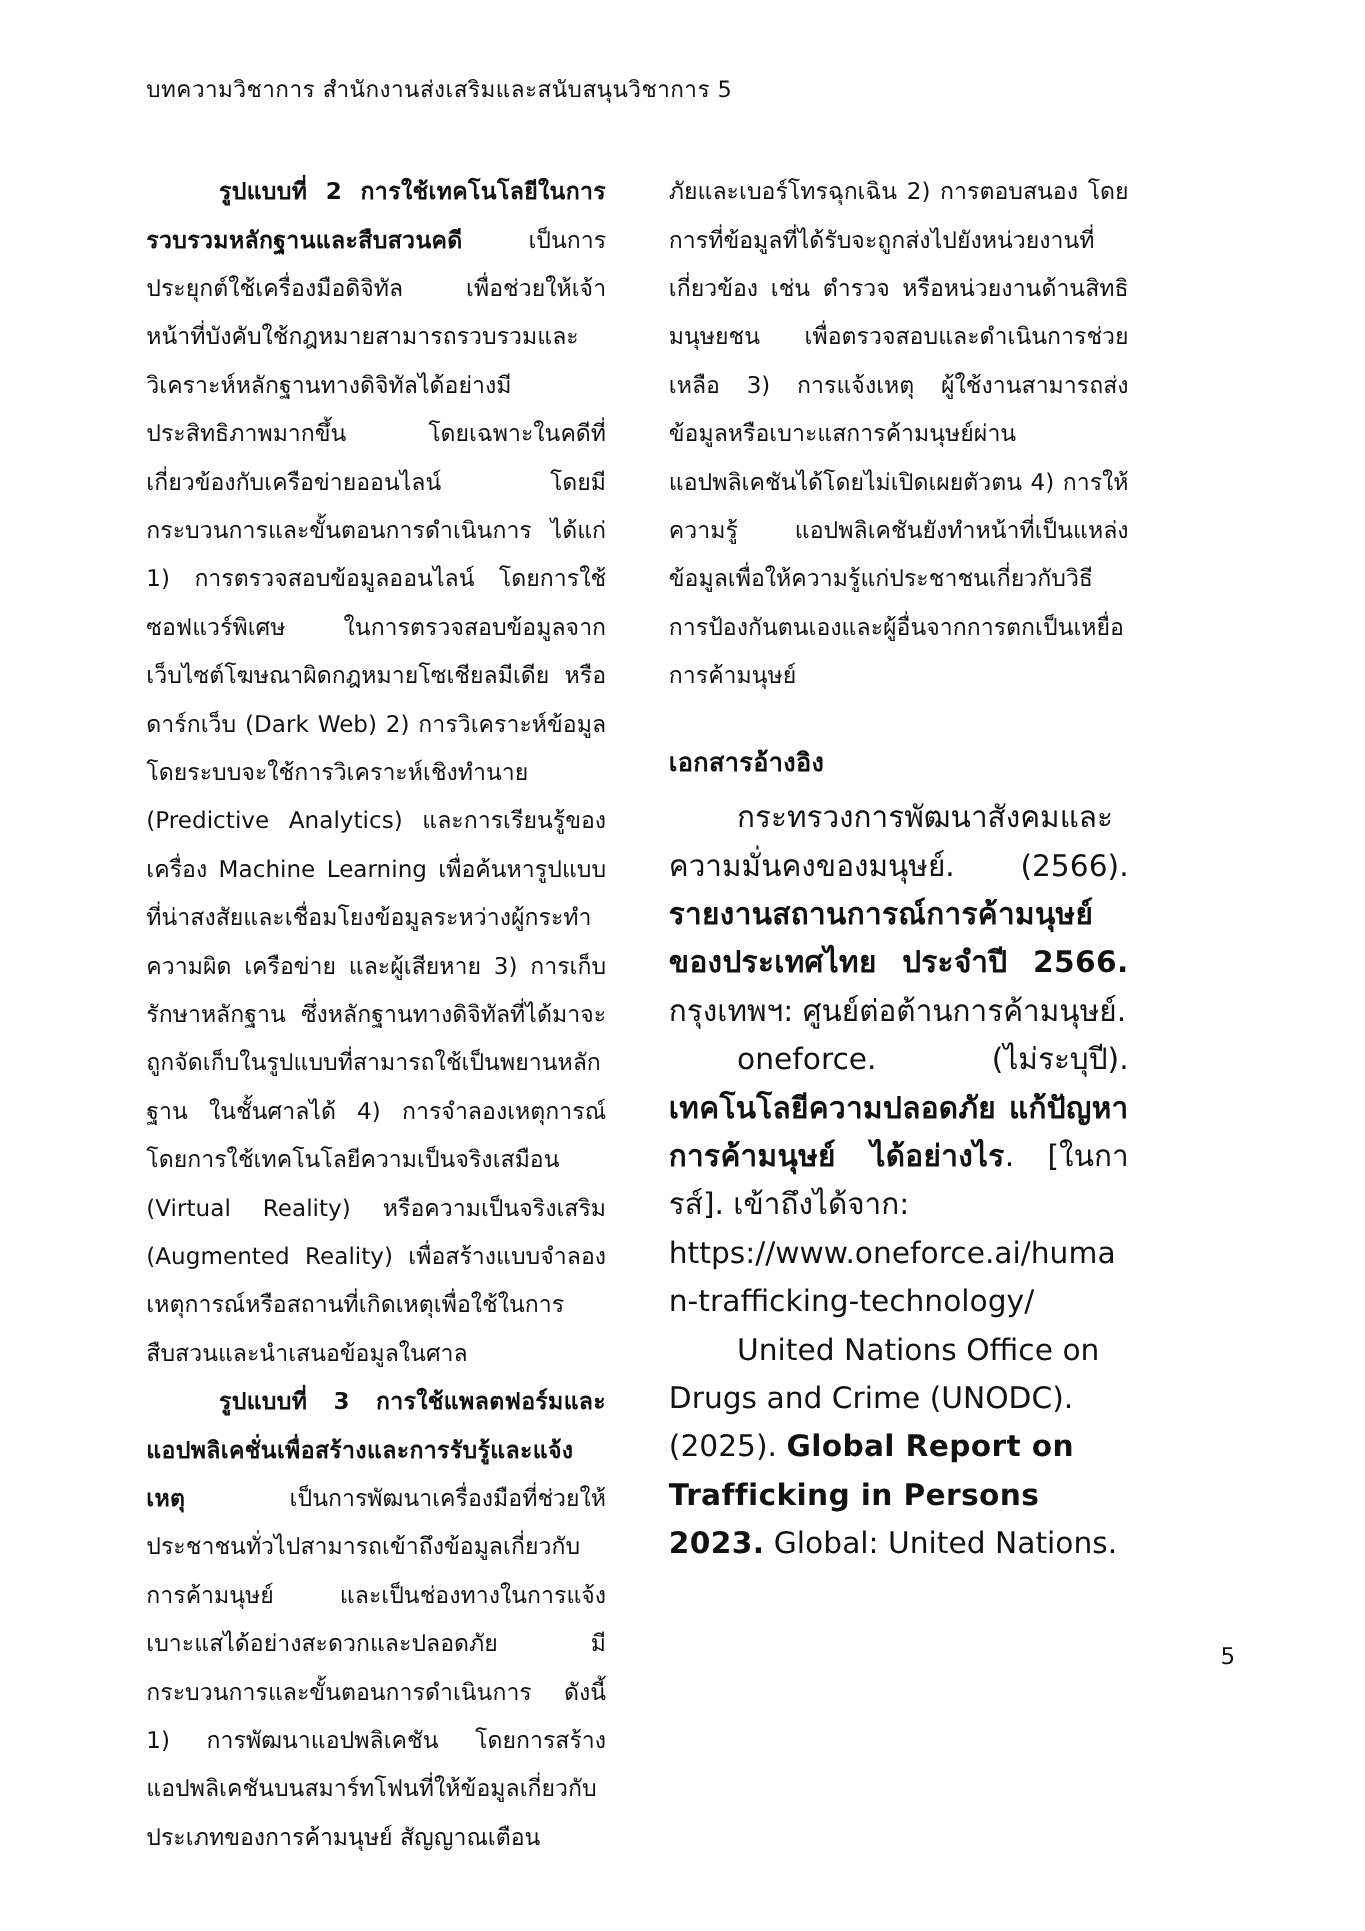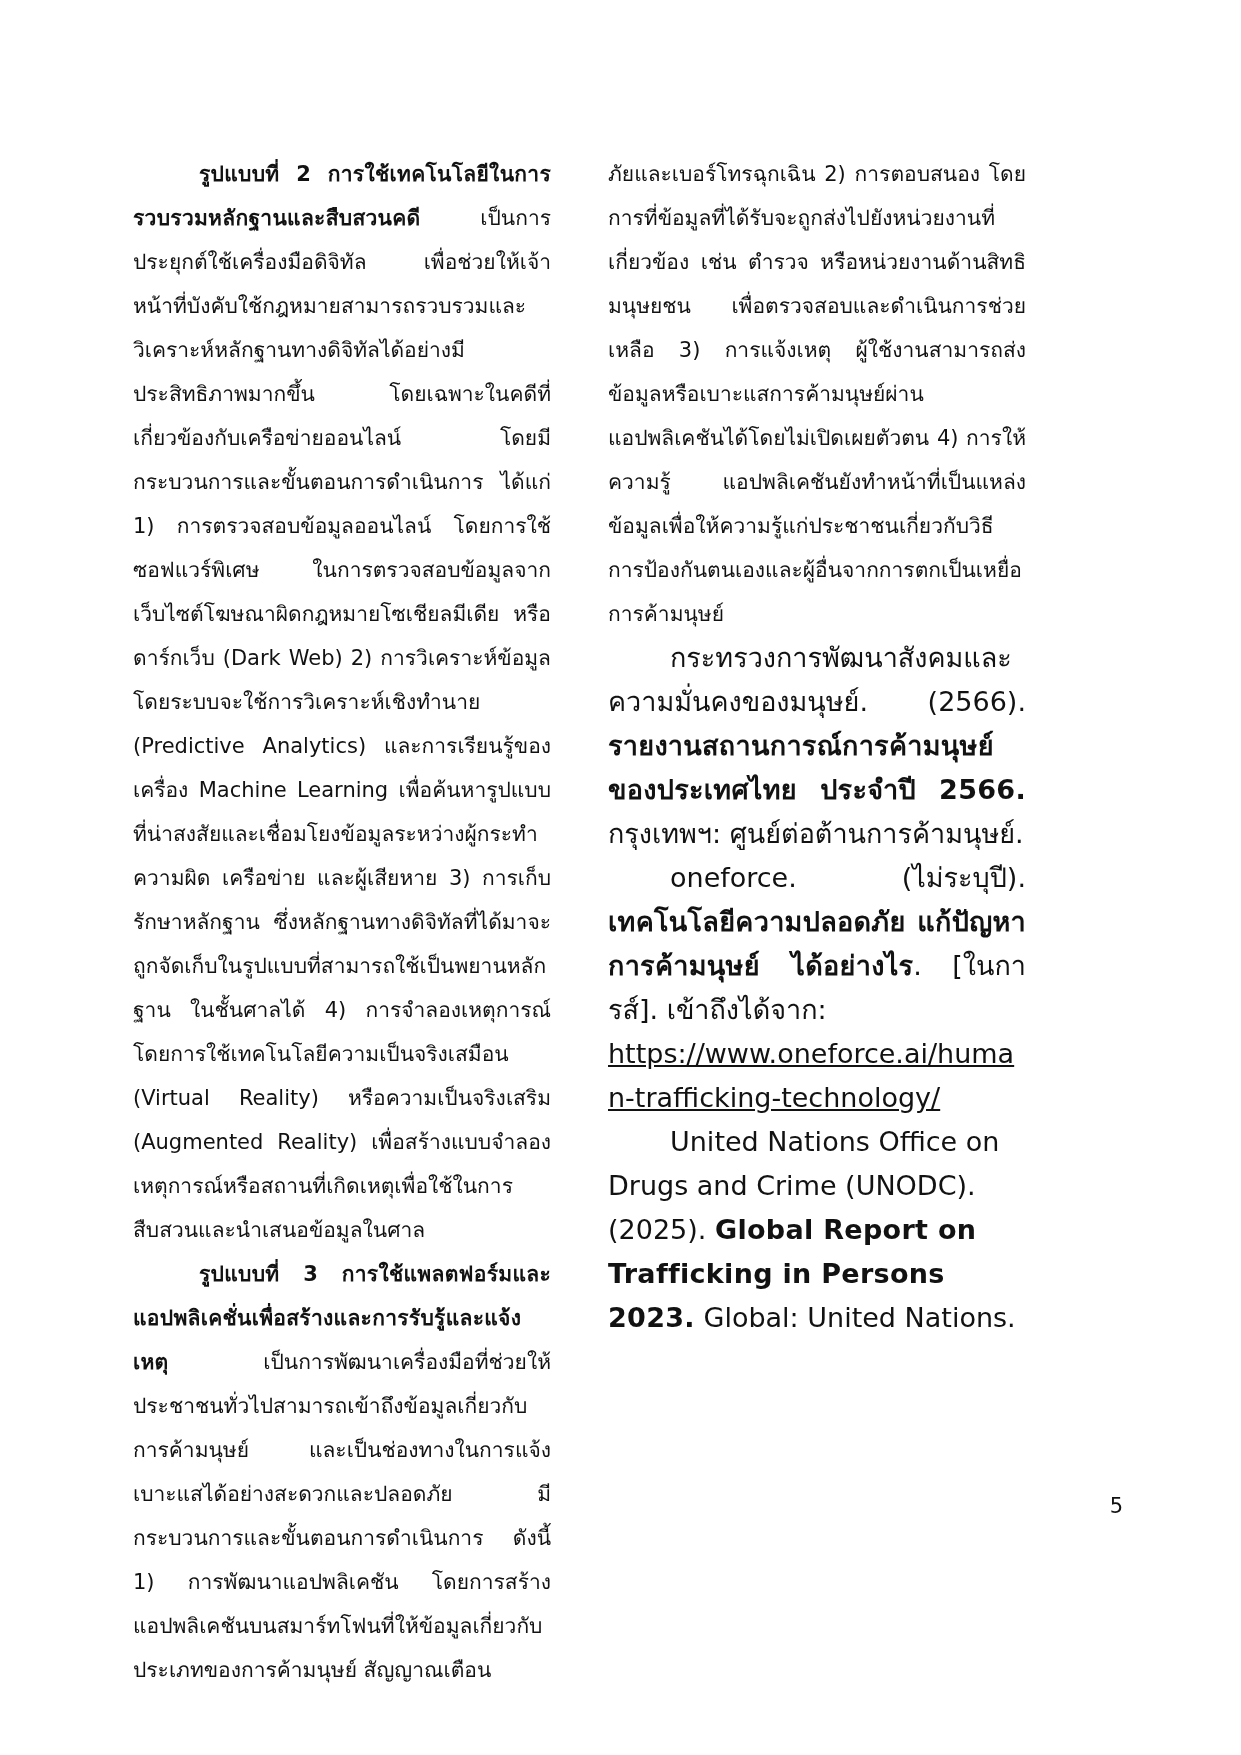--- a/index.html
+++ b/index.html
@@ -90,52 +90,53 @@
     text-justify: inter-character;
     color: #121212;
     word-break: break-word;
   }
   p.ref.last-left {
     text-align: left;
   }
   .ref-url {
     text-align: left;
     word-break: break-all;
-    text-decoration: underline;
   }
 
   
   .folio {
     position: absolute;
     right: 118px;
     top: 1494px;
     font-size: 21px;
     color: #111;
   }
 </style>
 </head>
 <body>
 
 <div class="page">
 
+  <div class="running-head">บทความวิชาการ สำนักงานส่งเสริมและสนับสนุนวิชาการ 5</div>
 
   <div class="columns">
 
     <div class="col">
 
       <p class="para"><span class="indent"></span><b>รูปแบบที่ 2 การใช้เทคโนโลยีในการรวบรวมหลักฐานและสืบสวนคดี</b><span> เป็นการประยุกต์ใช้เครื่องมือดิจิทัล เพื่อช่วยให้เจ้าหน้าที่บังคับใช้กฎหมายสามารถรวบรวมและวิเคราะห์หลักฐานทางดิจิทัลได้อย่างมีประสิทธิภาพมากขึ้น โดยเฉพาะในคดีที่เกี่ยวข้องกับเครือข่ายออนไลน์ โดยมีกระบวนการและขั้นตอนการดำเนินการ ได้แก่ 1) การตรวจสอบข้อมูลออนไลน์ โดยการใช้ซอฟแวร์พิเศษ ในการตรวจสอบข้อมูลจากเว็บไซต์โฆษณาผิดกฎหมายโซเชียลมีเดีย หรือดาร์กเว็บ (Dark Web) 2) การวิเคราะห์ข้อมูล โดยระบบจะใช้การวิเคราะห์เชิงทำนาย (Predictive Analytics) และการเรียนรู้ของเครื่อง Machine Learning เพื่อค้นหารูปแบบที่น่าสงสัยและเชื่อมโยงข้อมูลระหว่างผู้กระทำความผิด เครือข่าย และผู้เสียหาย 3) การเก็บรักษาหลักฐาน ซึ่งหลักฐานทางดิจิทัลที่ได้มาจะถูกจัดเก็บในรูปแบบที่สามารถใช้เป็นพยานหลักฐาน ในชั้นศาลได้ 4) การจำลองเหตุการณ์ โดยการใช้เทคโนโลยีความเป็นจริงเสมือน (Virtual Reality) หรือความเป็นจริงเสริม (Augmented Reality) เพื่อสร้างแบบจำลองเหตุการณ์หรือสถานที่เกิดเหตุเพื่อใช้ในการสืบสวนและนำเสนอข้อมูลในศาล</span></p>
 
       <p class="para"><span class="indent"></span><b>รูปแบบที่ 3 การใช้แพลตฟอร์มและแอปพลิเคชั่นเพื่อสร้างและการรับรู้และแจ้งเหตุ</b><span> เป็นการพัฒนาเครื่องมือที่ช่วยให้ประชาชนทั่วไปสามารถเข้าถึงข้อมูลเกี่ยวกับการค้ามนุษย์ และเป็นช่องทางในการแจ้งเบาะแสได้อย่างสะดวกและปลอดภัย มีกระบวนการและขั้นตอนการดำเนินการ ดังนี้  1) การพัฒนาแอปพลิเคชัน โดยการสร้างแอปพลิเคชันบนสมาร์ทโฟนที่ให้ข้อมูลเกี่ยวกับประเภทของการค้ามนุษย์ สัญญาณเตือน</span></p>
 
     </div>
 
     <div class="col">
 
       <p class="para">ภัยและเบอร์โทรฉุกเฉิน 2) การตอบสนอง โดยการที่ข้อมูลที่ได้รับจะถูกส่งไปยังหน่วยงานที่เกี่ยวข้อง เช่น ตำรวจ หรือหน่วยงานด้านสิทธิมนุษยชน เพื่อตรวจสอบและดำเนินการช่วยเหลือ 3) การแจ้งเหตุ ผู้ใช้งานสามารถส่งข้อมูลหรือเบาะแสการค้ามนุษย์ผ่านแอปพลิเคชันได้โดยไม่เปิดเผยตัวตน 4) การให้ความรู้  แอปพลิเคชันยังทำหน้าที่เป็นแหล่งข้อมูลเพื่อให้ความรู้แก่ประชาชนเกี่ยวกับวิธีการป้องกันตนเองและผู้อื่นจากการตกเป็นเหยื่อการค้ามนุษย์</p>
 
+      <h2 class="ref-heading">เอกสารอ้างอิง</h2>
 
       <p class="ref"><span class="indent-sm"></span><span>กระทรวงการพัฒนาสังคมและความมั่นคงของมนุษย์. (2566). </span><b>รายงานสถานการณ์การค้ามนุษย์ ของประเทศไทย ประจำปี 2566.</b><span> กรุงเทพฯ: ศูนย์ต่อต้านการค้ามนุษย์.</span></p>
 
       <p class="ref"><span class="indent-sm"></span><span>oneforce. (ไม่ระบุปี). </span><b>เทคโนโลยีความปลอดภัย แก้ปัญหา การค้ามนุษย์ ได้อย่างไร</b><span>. [ในการส์]. เข้าถึงได้จาก:</span></p>
 
       <p class="ref ref-url">https://www.oneforce.ai/human-trafficking-technology/</p>
 
       <p class="ref last-left"><span class="indent-sm"></span><span>United Nations Office on Drugs and Crime (UNODC). (2025). </span><b>Global Report on Trafficking in Persons 2023.</b><span> Global: United Nations.</span></p>
 
     </div>

